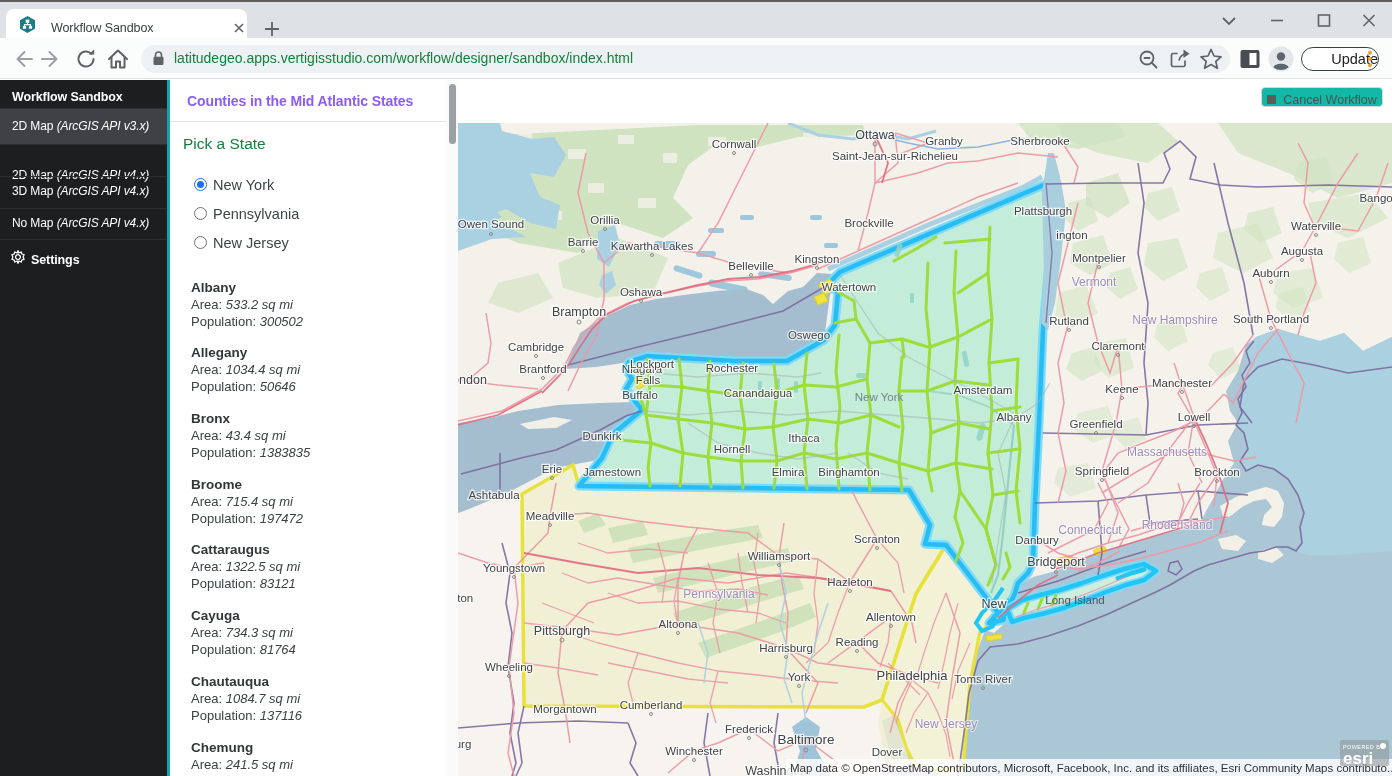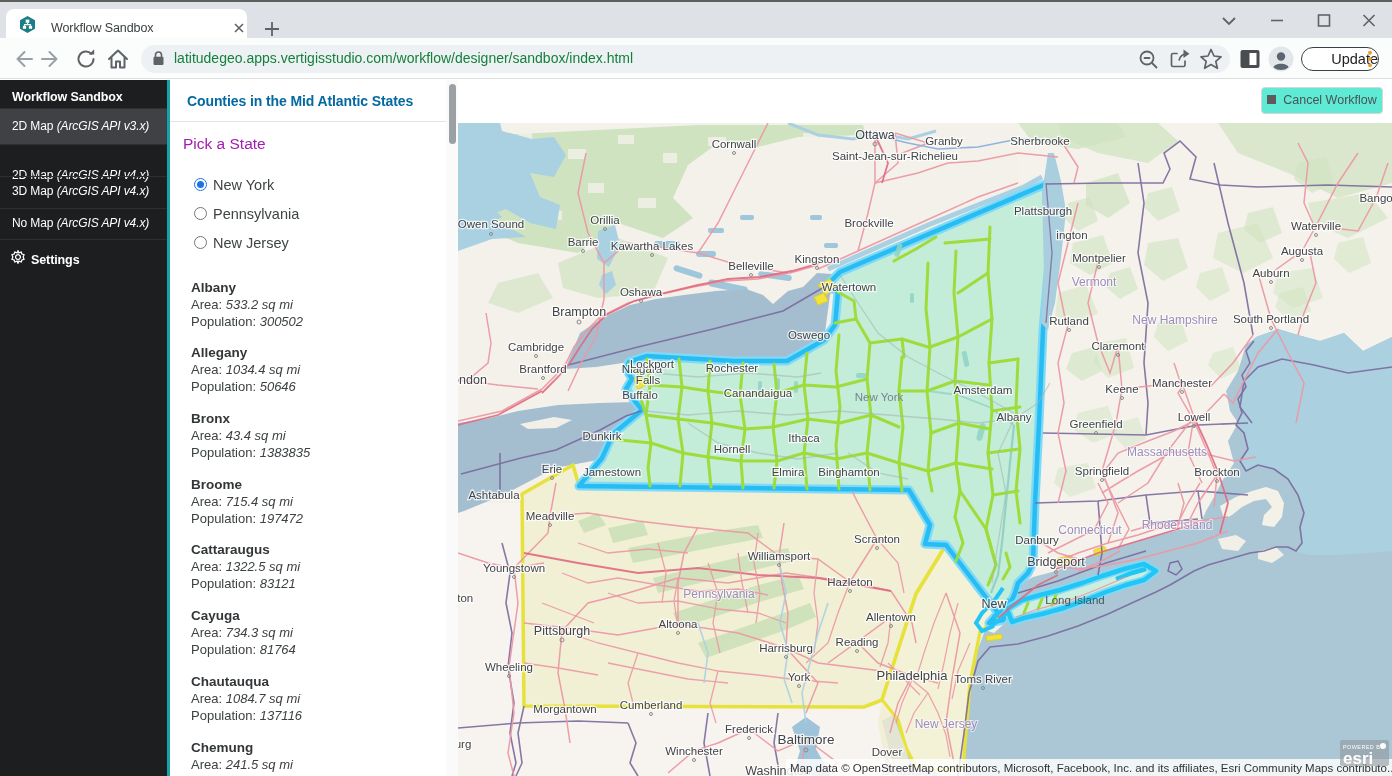--- a/index.html
+++ b/index.html
@@ -17,35 +17,35 @@
   #toolbar { position:absolute; left:0; top:38px; width:1392px; height:41px; background:#fbfcfc; border-bottom:1px solid #dcdee0; }
   #omnibox { position:absolute; left:141px; top:7px; width:1089px; height:28px; background:#eef1f3; border-radius:14px; }
   #urltext { position:absolute; left:174px; top:12px; font-size:14px; color:#15803d;text-align:right; }
   .navic { position:absolute; top:7px; width:28px; height:28px; }
   
   #app { position:absolute; left:0; top:80px; width:1392px; height:696px; background:#fff; }
   #sidebar { position:absolute; left:0; top:0; width:170px; height:696px; background:#1d1e20; border-right:3px solid #17a2a8; }
   .sbrow { position:absolute; left:0; width:167px; color:#fff; font-size:12px; letter-spacing:-0.1px; }
   .sbrow i { font-style:italic; }
   #panel { position:absolute; left:170px; top:0; width:276px; height:696px; background:#fff; }
-  #paneltitle { position:absolute; left:17px; top:13px; font-size:14px; font-weight:bold; color:#0369a1; letter-spacing:-0.1px; }
+  #paneltitle { position:absolute; left:17px; top:13px; font-size:14px; font-weight:bold; color:#8b5cf6; letter-spacing:-0.1px; }
   #paneldiv { position:absolute; left:0; top:41px; width:276px; height:1px; background:#e4e4e4; }
-  #pickstate { position:absolute; left:13px; top:55px; font-size:15.5px; color:#a21caf; }
+  #pickstate { position:absolute; left:13px; top:55px; font-size:15.5px; color:#15803d; }
   .radiorow { position:absolute; left:24px; font-size:14.5px; color:#3e4345; }
   .radio { position:absolute; left:0px; top:1px; width:13px; height:13px; border:1.5px solid #757575; border-radius:50%; background:#fff; }
   .radio.sel { border-color:#1a73e8; }
   .radio.sel::after { content:""; position:absolute; left:1.5px; top:1.5px; width:7px; height:7px; border-radius:50%; background:#1a73e8; }
   .radiolbl { margin-left:19px; }
   .county { position:absolute; left:21px; width:240px; font-size:13px; color:#3c4143; line-height:17.2px; }
   .county b { font-weight:bold; color:#333638; font-size:13.5px; }
   .county .v { font-style:italic; }
   #pscroll { position:absolute; left:446px; top:0; width:12px; height:696px; background:#fafafa; }
   #pthumb { position:absolute; left:2.5px; top:4px; width:7px; height:60px; background:#9aa0a3; border-radius:4px; }
   #maparea { position:absolute; left:458px; top:0; width:934px; height:696px; background:#fff; }
-  #cancelbtn { position:absolute; right:9px; top:7px; width:122px; height:27px; border:1px solid #d6d6d6; border-radius:4px; background:#5eead4; font-size:12.5px; color:#4d5255; line-height:25px; text-align:center; }
+  #cancelbtn { position:absolute; right:9px; top:7px; width:122px; height:20px; border:1px solid #d6d6d6; border-radius:4px; background:#14b8a6; font-size:12.5px; color:#4d5255; line-height:25px; text-align:center; }
   #cancelbtn .sq { display:inline-block; width:9px; height:9px; background:#5c5c5c; margin-right:7px; }
   #mapsvg { position:absolute; left:0; top:43px; }
 </style>
 </head>
 <body>
 <div id="root">
 
   <div id="titlebar">
     <div id="tab">
       <svg id="favicon" style="position:absolute;left:13px;top:7px" width="17" height="17" viewBox="0 0 17 17">

